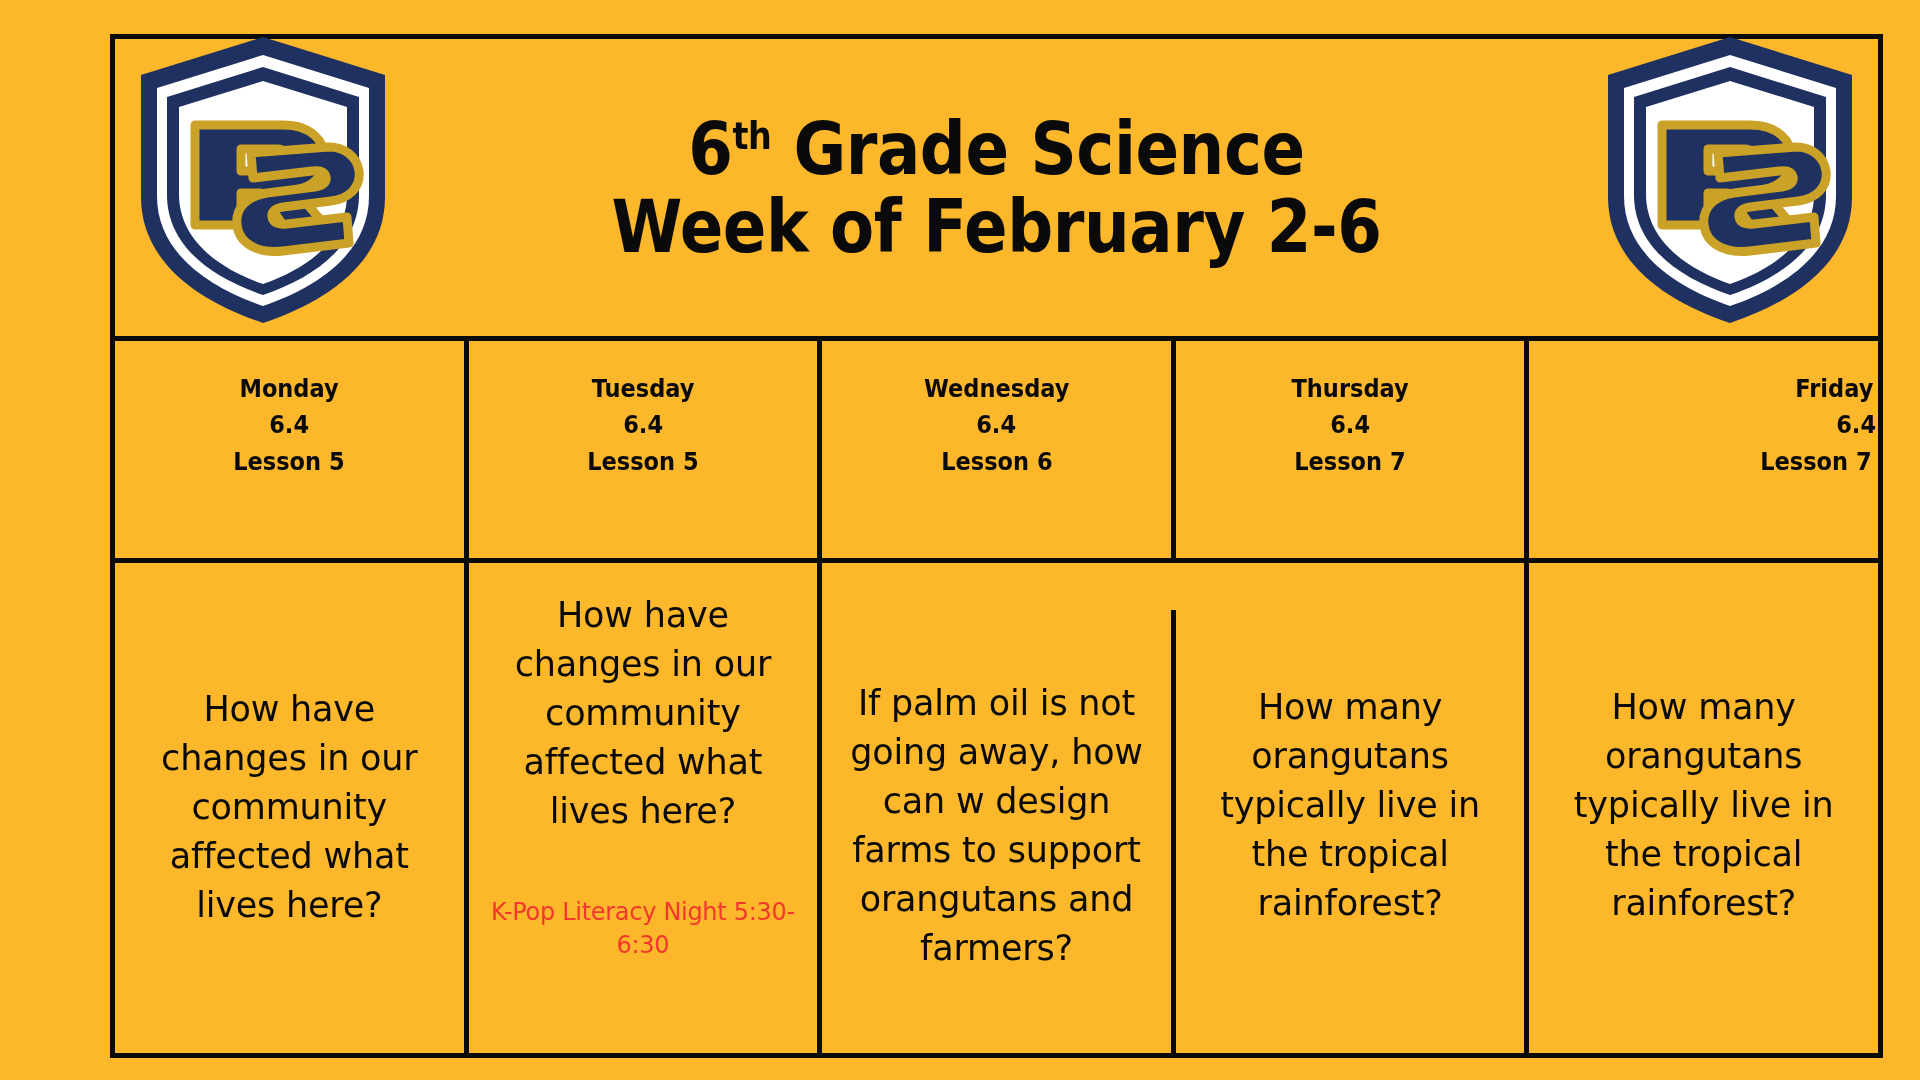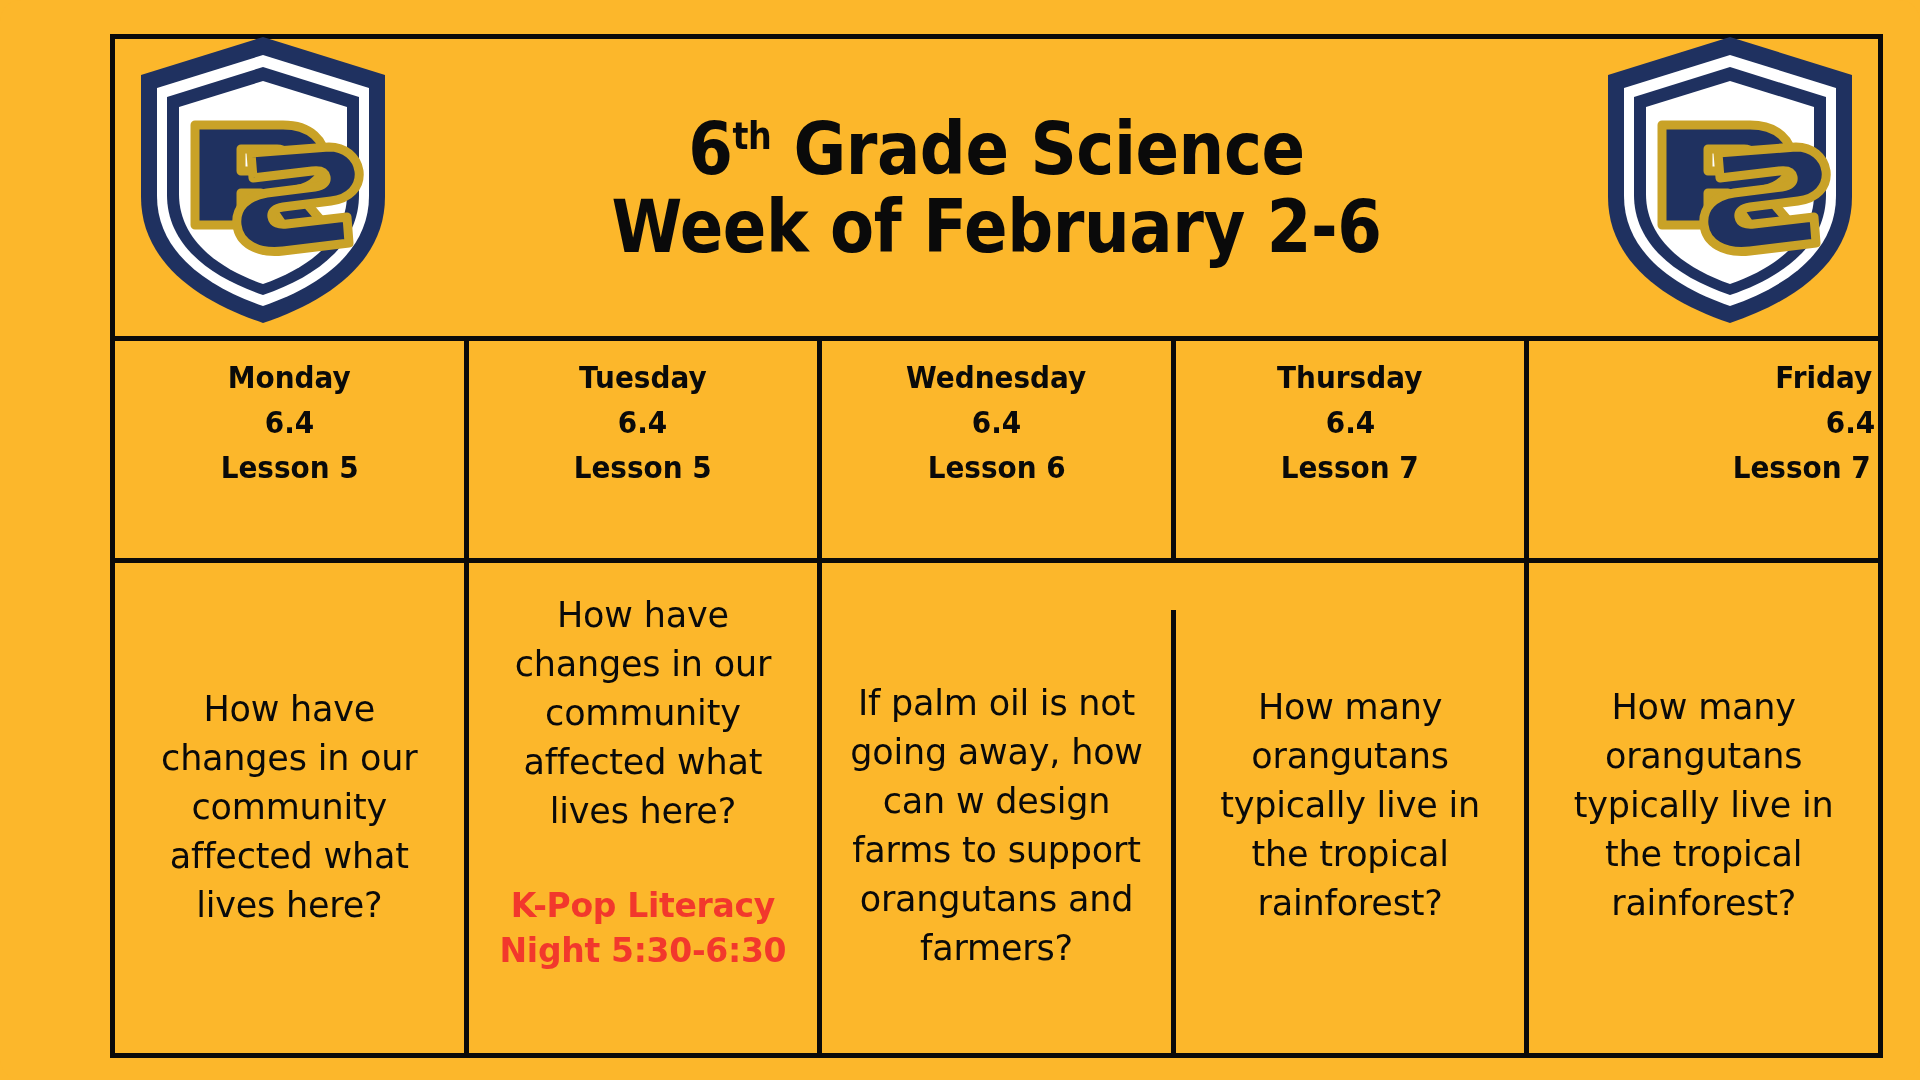--- a/index.html
+++ b/index.html
@@ -93,25 +93,25 @@
     box-sizing: border-box;
   }
   .day-cell {
     flex: 1 1 0;
     border-right: 5px solid #0A0A0A;
     box-sizing: border-box;
     display: flex;
     flex-direction: column;
     align-items: center;
     justify-content: flex-start;
-    padding-top: 14px;
+    padding-top: 30px;
     color: #0A0A0A;
     font-family: "DejaVu Sans", sans-serif;
     font-weight: bold;
-    font-size: 31px;
+    font-size: 25px;
     line-height: 1.45;
     transform-origin: center top;
   }
   .day-cell:last-child { border-right: none; align-items: flex-end; }
   .day-cell > span { display: block; transform: scaleX(0.9); }
 
   
   .content-row {
     flex: 1 1 auto;
     display: flex;
@@ -135,24 +135,24 @@
     font-family: "DejaVu Sans", sans-serif;
     font-weight: normal;
     font-size: 35px;
     line-height: 1.40;
     letter-spacing: -0.2px;
   }
 
   .note-text {
     color: #F2382C;
     font-family: "DejaVu Sans", sans-serif;
-    font-weight: bold;
-    font-size: 33px;
+    font-weight: normal;
+    font-size: 24px;
     line-height: 1.36;
-    margin-top: 48px;
+    margin-top: 60px;
     letter-spacing: -0.3px;
   }
 
   
   .cell-mon  { justify-content: center; padding-top: 26px; }
   .cell-tue  { justify-content: flex-start; padding-top: 28px; }
   .cell-wed  { justify-content: center; padding-bottom: 40px; margin-top: 47px; }
   .cell-thu  { justify-content: center; padding-top: 22px; }
   .cell-fri  { justify-content: center; padding-top: 22px; }
 </style>

